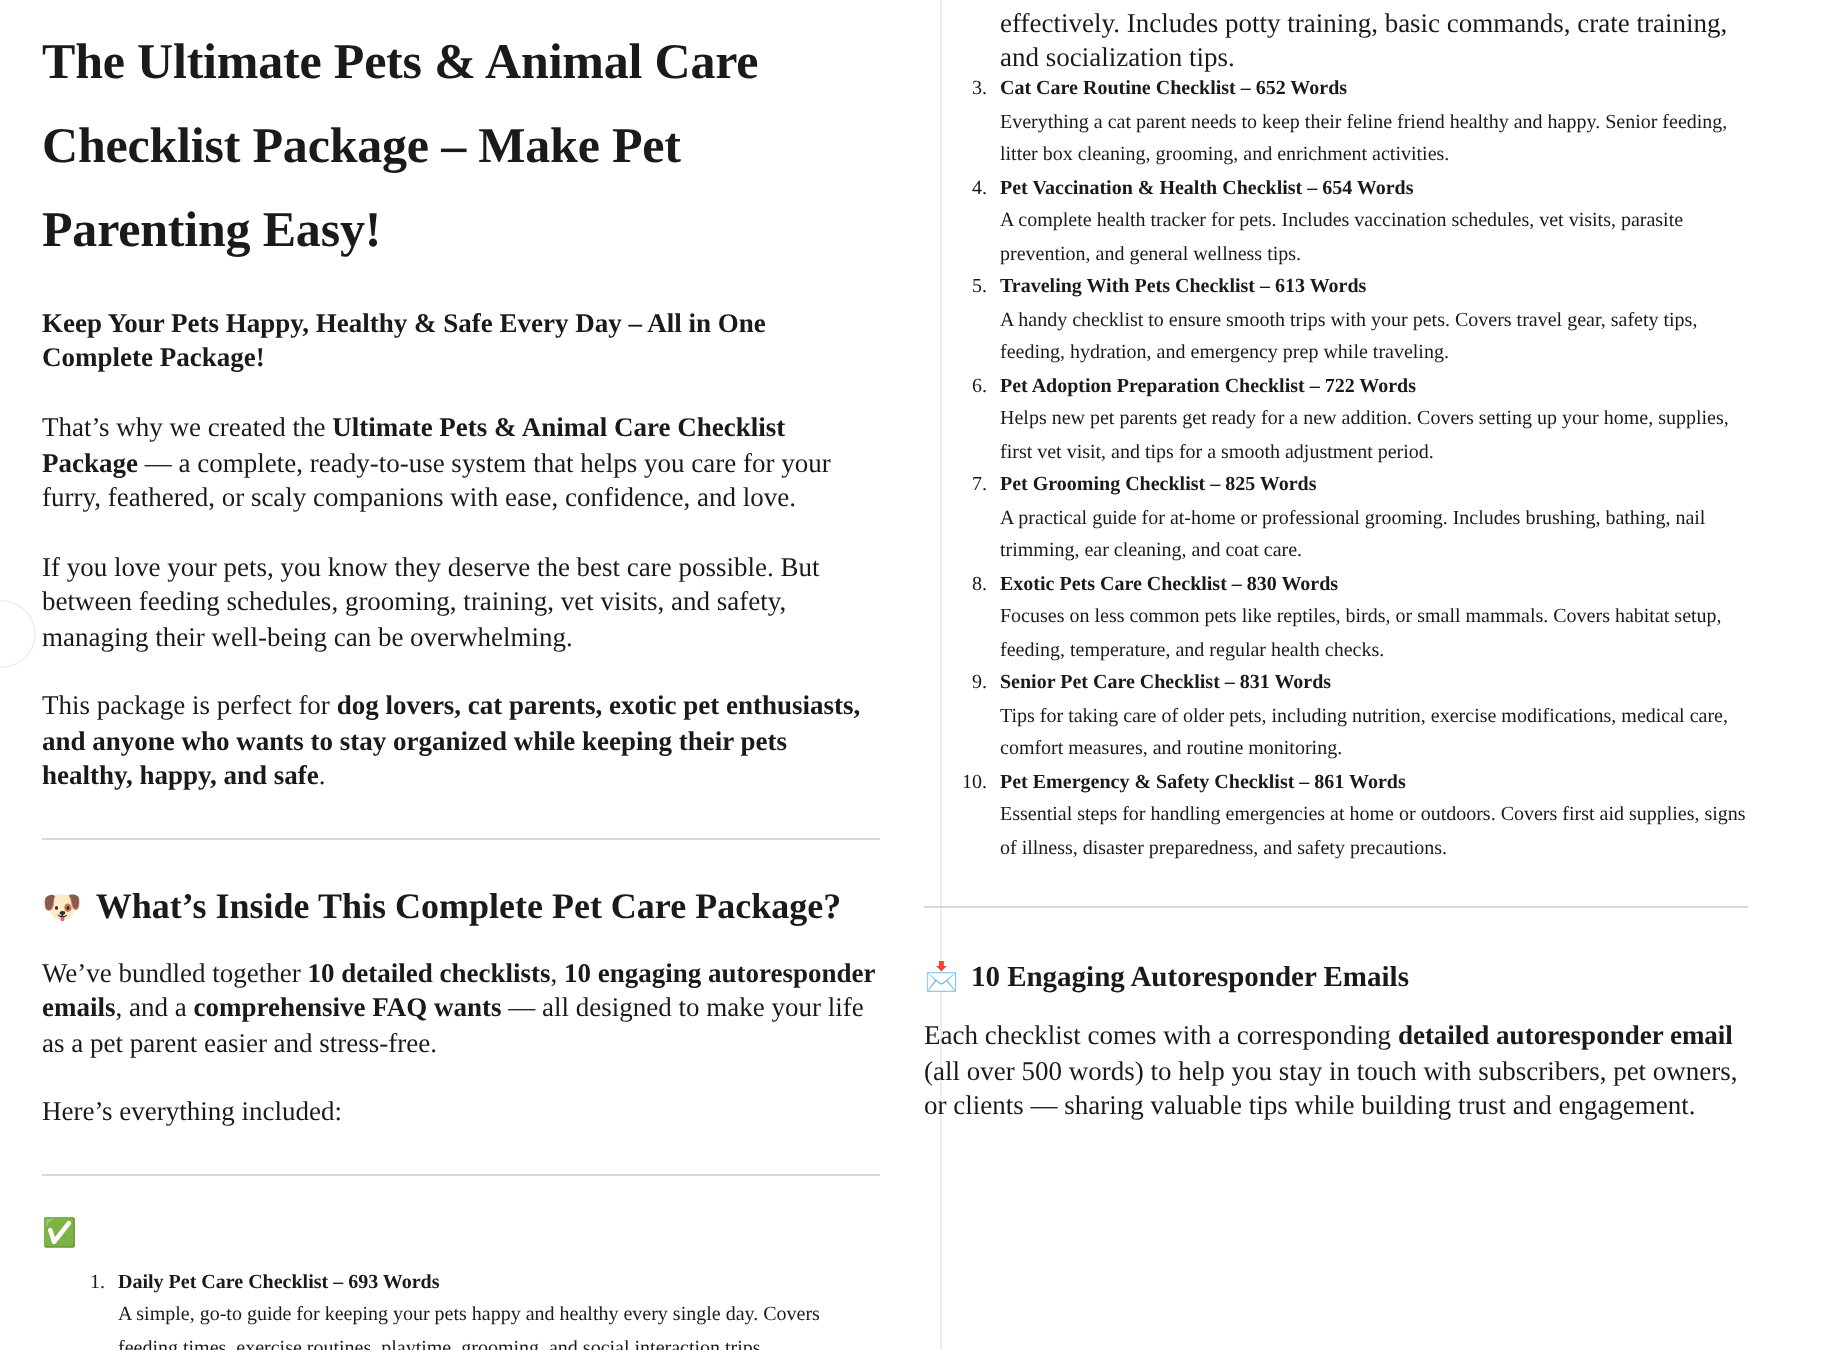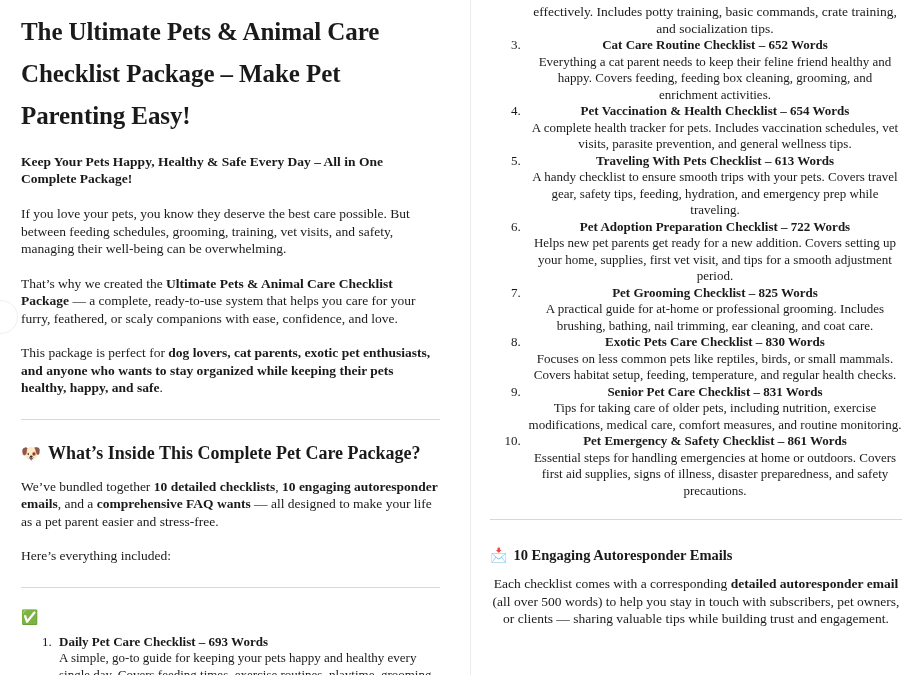--- a/index.html
+++ b/index.html
@@ -41,21 +41,21 @@
     pointer-events: none;
   }
 
   .column {
     position: absolute;
     top: 0;
     height: 675px;
     overflow: hidden;
   }
   .col-left  { left: 0px;   width: 470px; padding: 8px 30px 0 21px; }
-  .col-right { left: 478px; width: 446px; padding: 4px 22px 0 12px; text-align: center; }
+  .col-right { left: 450px; width: 446px; padding: 4px 22px 0 12px; }
 
   h1.doc-title {
     font-size: 25px;
     line-height: 42px;
     font-weight: bold;
     margin: 3px 0 16px 0;
     letter-spacing: -0.1px;
   }
 
   p.lede {
@@ -109,21 +109,21 @@
   }
   h3.sub-heading .sub-icon {
     font-size: 14px;
     line-height: 1;
     font-family: "DejaVu Sans", sans-serif;
   }
 
   ol.checklist {
     margin: 0;
     padding: 0 0 0 34px;
-    font-size: 13px;
+    font-size: 10px;
     line-height: 16.5px;
     list-style-position: outside;
   }
   ol.checklist > li {
     margin: 0 0 0 0;
     padding: 0 0 0 4px;
   }
   ol.checklist > li .item-title {
     font-weight: bold;
     display: block;
@@ -148,25 +148,25 @@
 
   <div class="col-divider"></div>
   <div class="scan-artifact"></div>
 
   <div class="column col-left">
 
     <h1 class="doc-title">The Ultimate Pets &amp; Animal Care Checklist Package – Make Pet Parenting Easy!</h1>
 
     <p class="lede">Keep Your Pets Happy, Healthy &amp; Safe Every Day – All in One Complete Package!</p>
 
-    <p class="body-text">If you love your pets, you know they deserve the best care possible. But between feeding schedules, grooming, training, vet visits, and safety, managing their well-being can be overwhelming.</p>
-
     <p class="body-text">
       <span>That’s why we created the </span><span class="b">Ultimate Pets &amp; Animal Care Checklist Package</span><span> — a complete, ready-to-use system that helps you care for your furry, feathered, or scaly companions with ease, confidence, and love.</span>
     </p>
+
+    <p class="body-text">If you love your pets, you know they deserve the best care possible. But between feeding schedules, grooming, training, vet visits, and safety, managing their well-being can be overwhelming.</p>
 
     <p class="body-text tight">
       <span>This package is perfect for </span><span class="b">dog lovers, cat parents, exotic pet enthusiasts, and anyone who wants to stay organized while keeping their pets healthy, happy, and safe</span><span>.</span>
     </p>
 
     <hr class="rule">
 
     <h2 class="section-heading">
       <span class="sec-icon">🐶</span>
       <span>What’s Inside This Complete Pet Care Package?</span>
@@ -196,21 +196,21 @@
 
   </div>
 
   <div class="column col-right">
 
     <div class="continuation">effectively. Includes potty training, basic commands, crate training, and socialization tips.</div>
 
     <ol class="checklist" start="3" id="right-checklist">
         <li>
           <span class="item-title">Cat Care Routine Checklist – 652 Words</span>
-          <span class="item-desc">Everything a cat parent needs to keep their feline friend healthy and happy. Covers feeding, feeding box cleaning, grooming, and enrichment activities.</span>
+          <span class="item-desc">Everything a cat parent needs to keep their feline friend healthy and happy. Senior feeding, litter box cleaning, grooming, and enrichment activities.</span>
         </li>
         <li>
           <span class="item-title">Pet Vaccination &amp; Health Checklist – 654 Words</span>
           <span class="item-desc">A complete health tracker for pets. Includes vaccination schedules, vet visits, parasite prevention, and general wellness tips.</span>
         </li>
         <li>
           <span class="item-title">Traveling With Pets Checklist – 613 Words</span>
           <span class="item-desc">A handy checklist to ensure smooth trips with your pets. Covers travel gear, safety tips, feeding, hydration, and emergency prep while traveling.</span>
         </li>
         <li>

